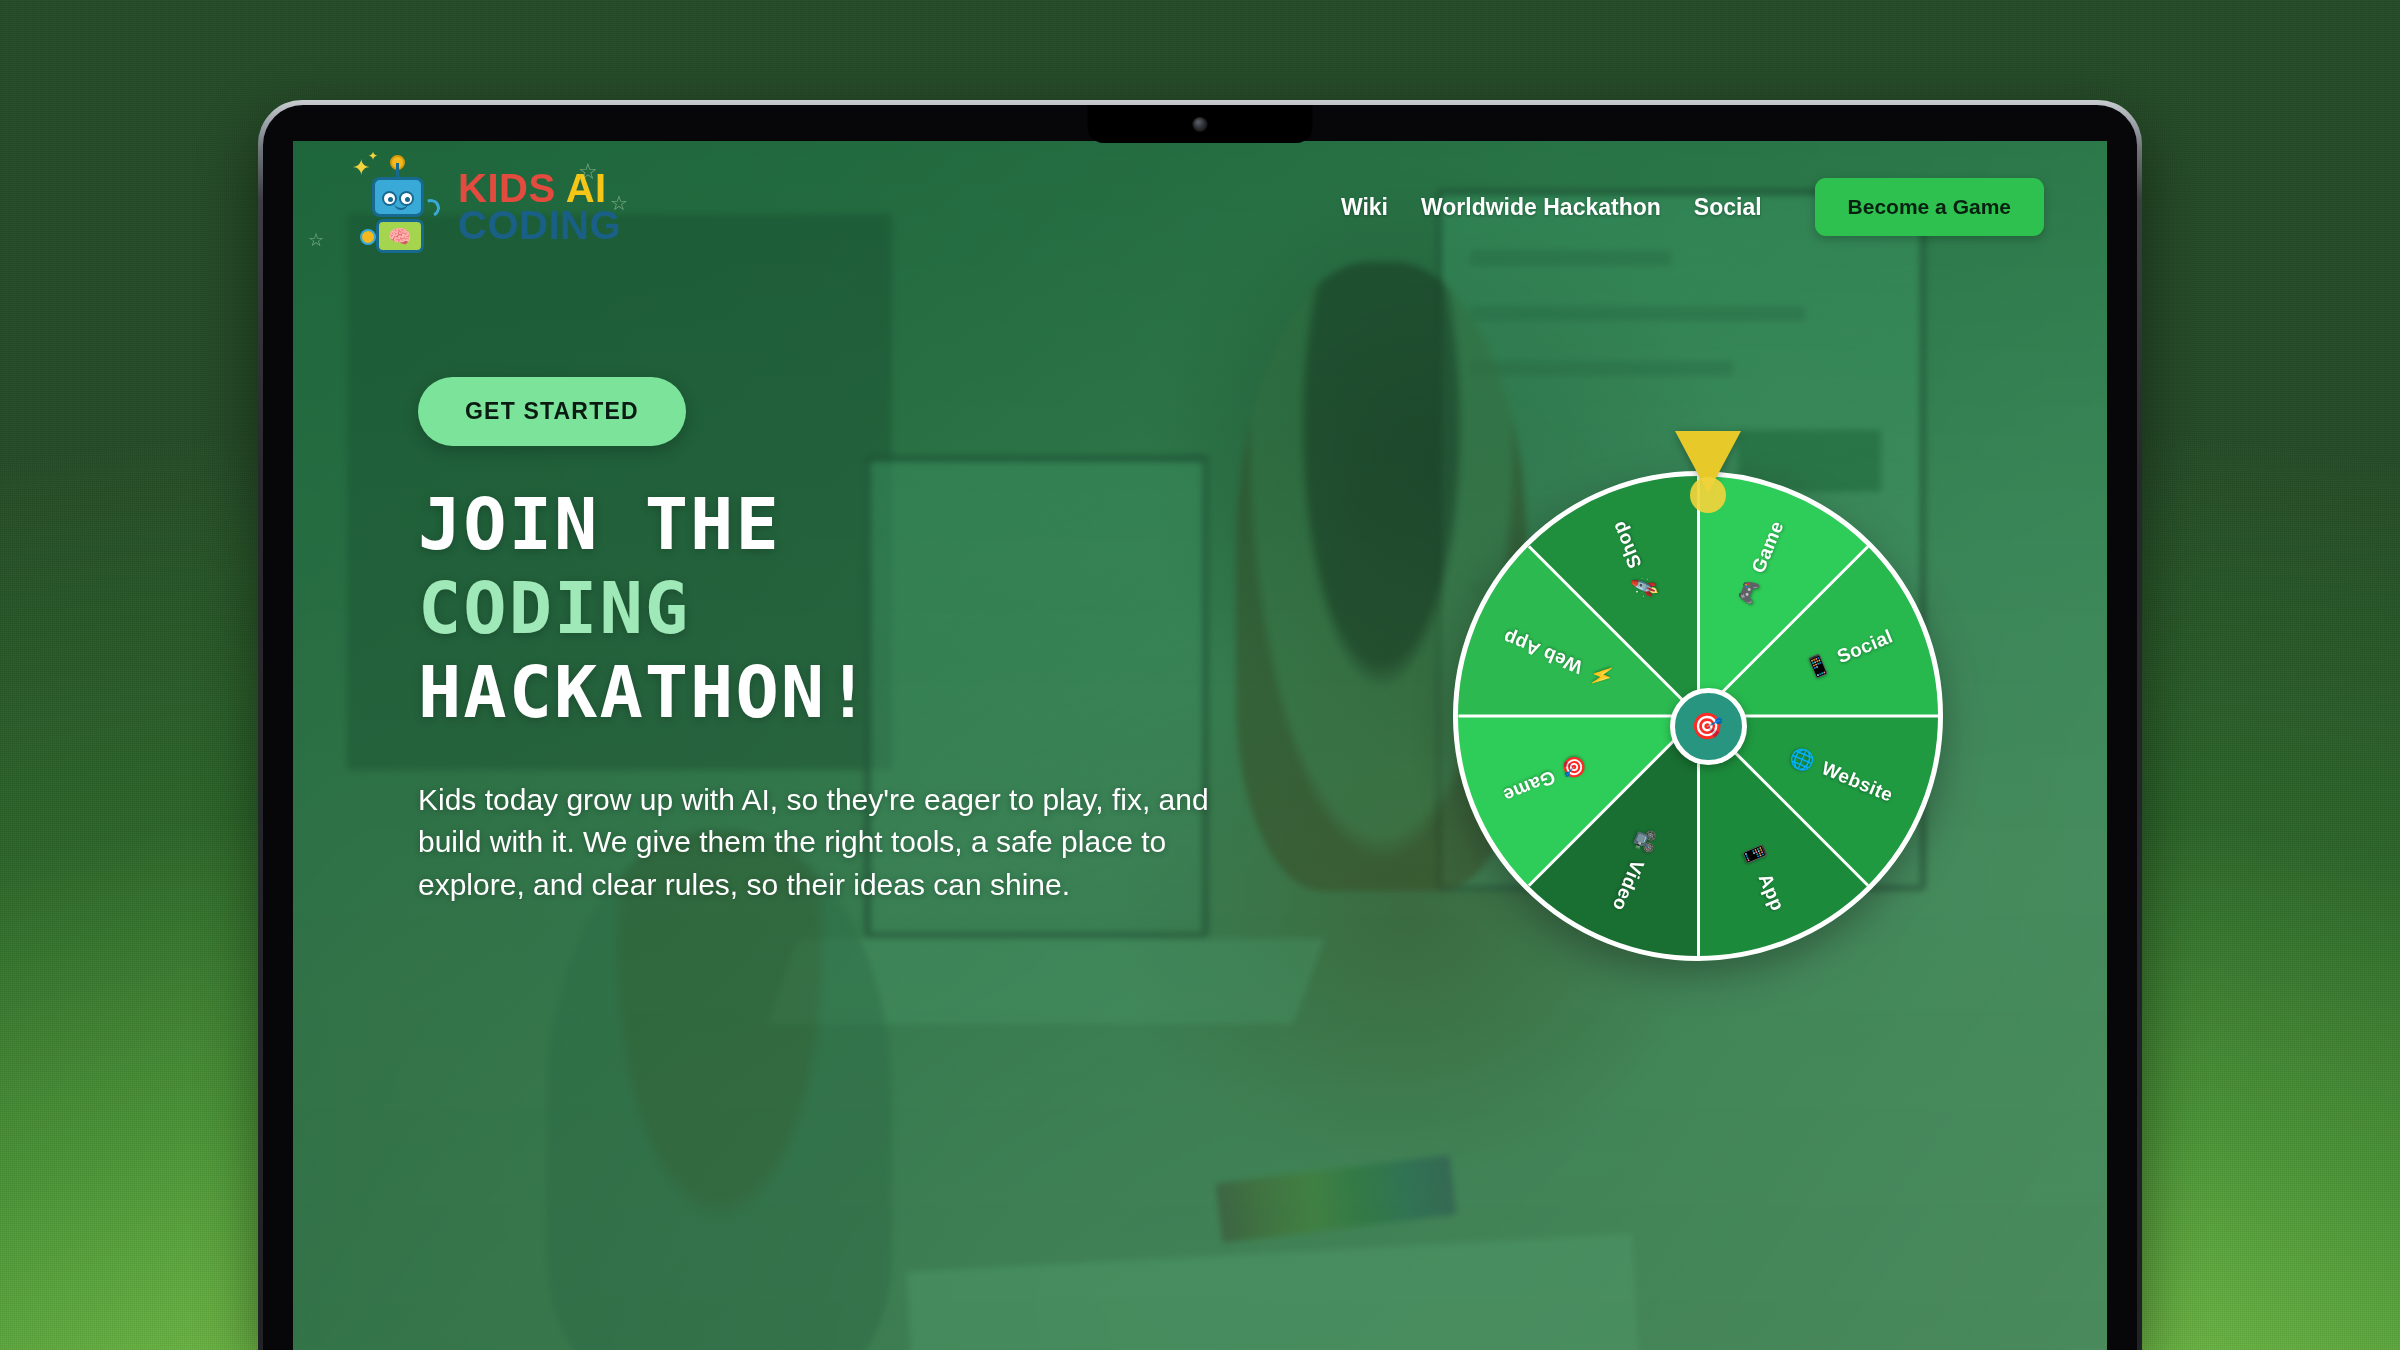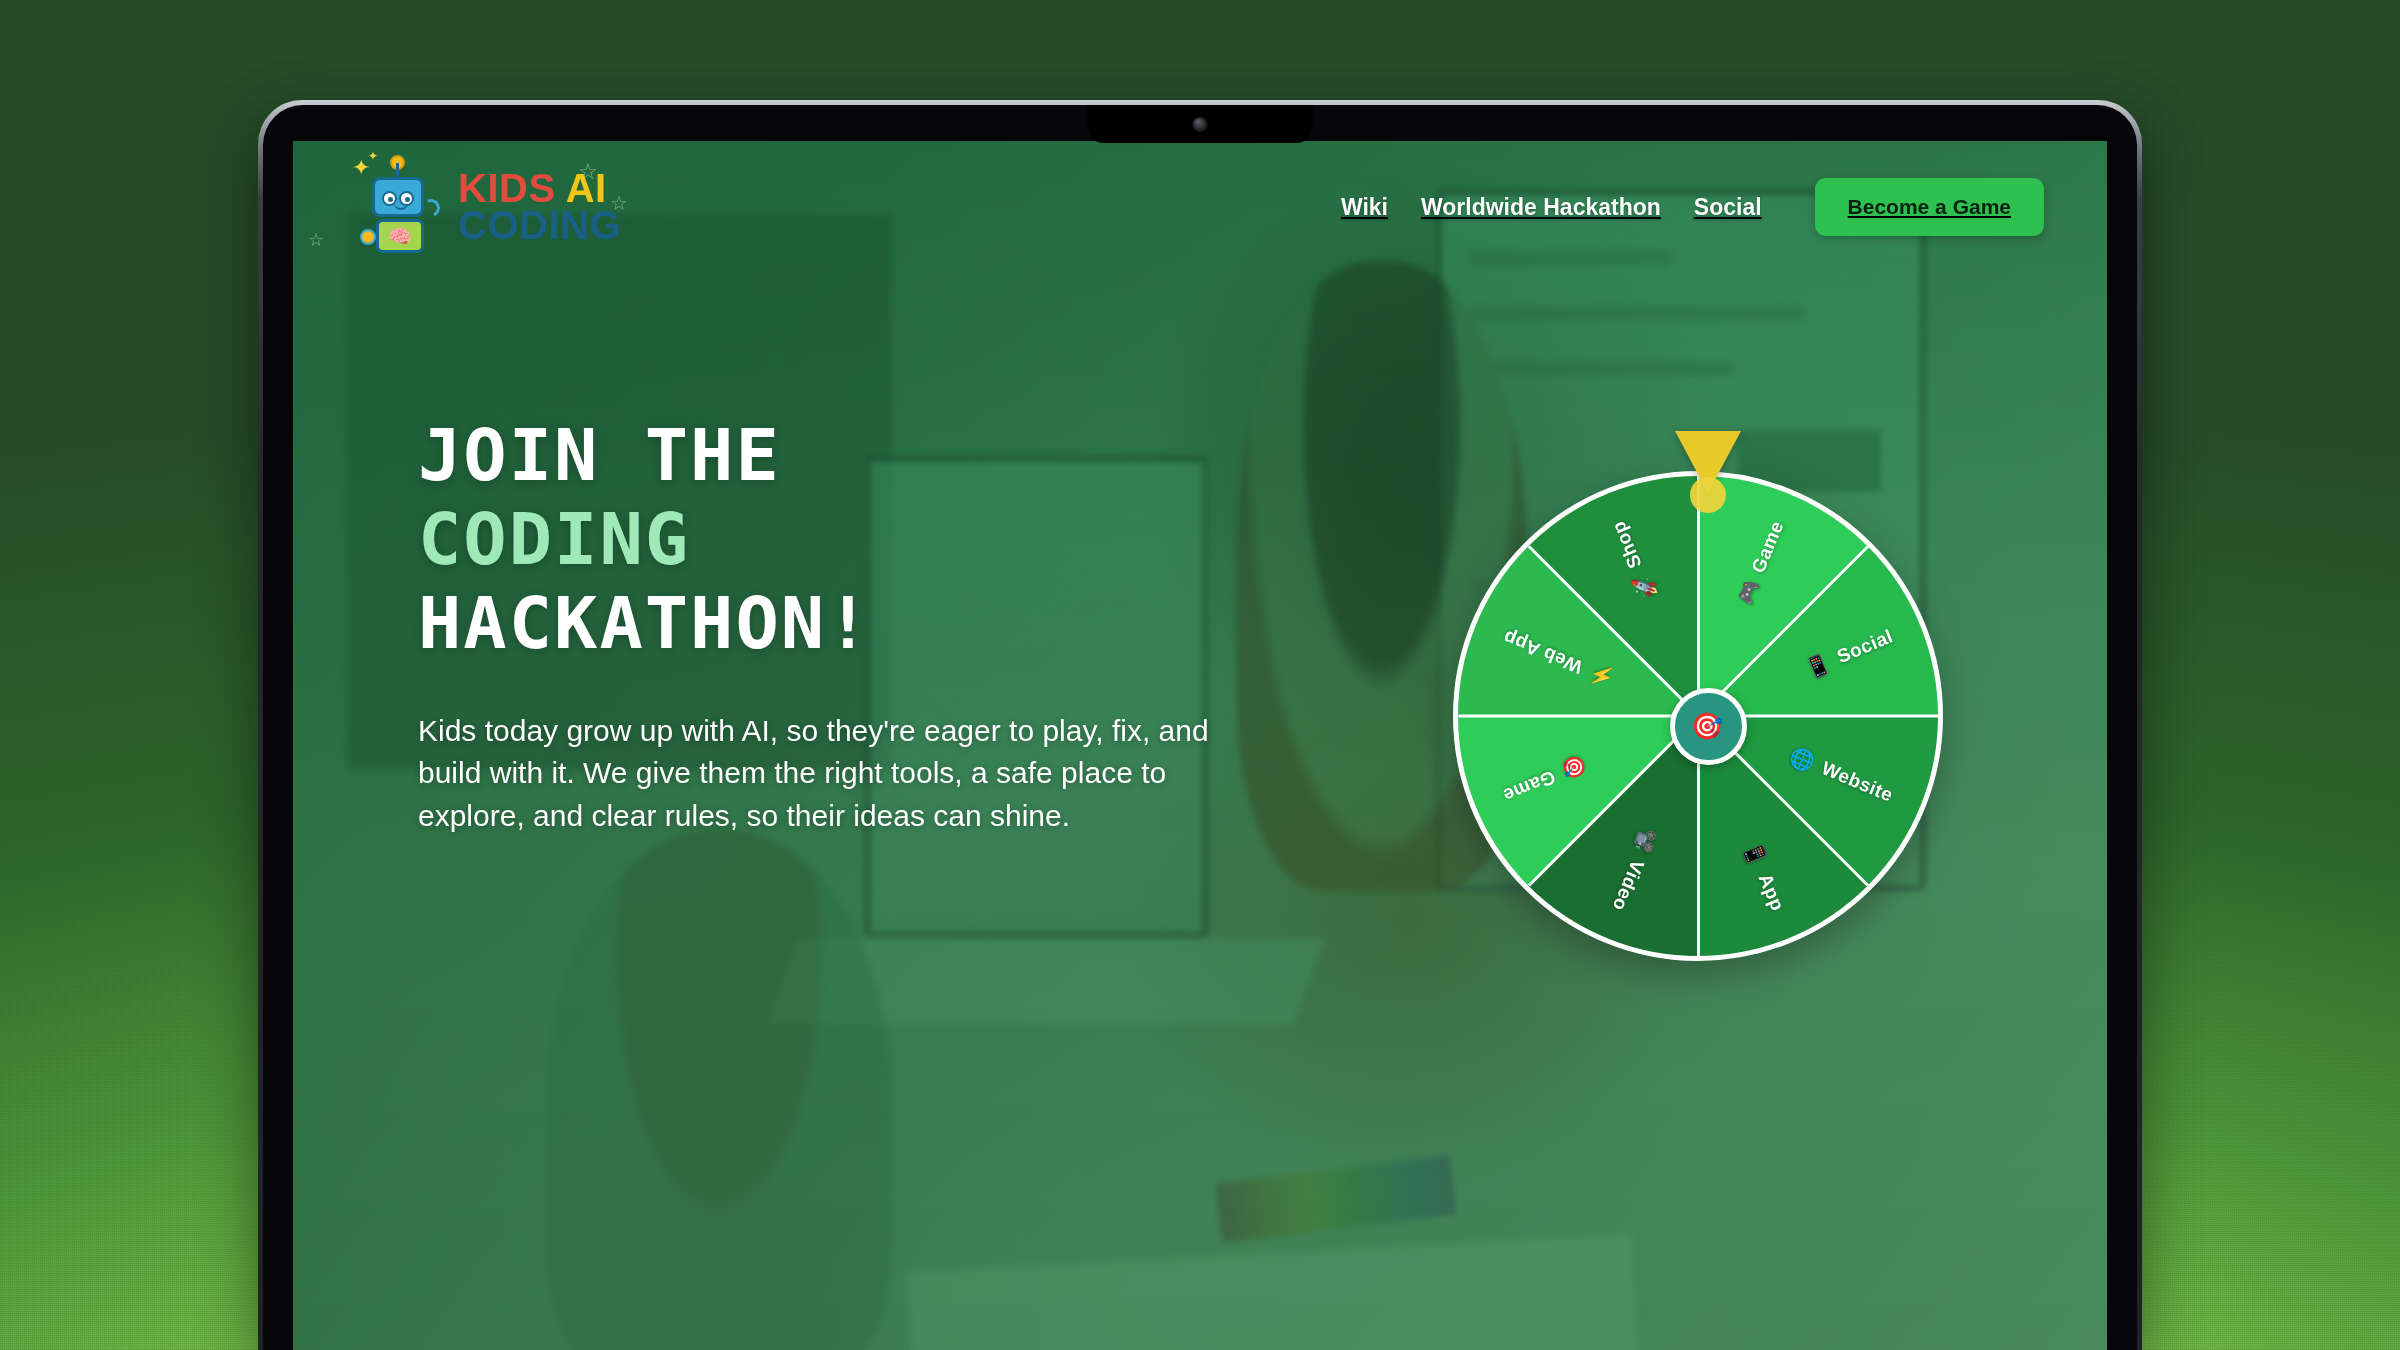--- a/index.html
+++ b/index.html
@@ -97,21 +97,21 @@
   
   .nav{ position:absolute; left:0; right:0; top:0; height:132px; display:flex; align-items:center; z-index:5; }
   .logo{ display:flex; align-items:center; gap:16px; margin-left:63px; position:relative; }
   .robot{ position:relative; width:86px; height:104px; }
   .logotext{ line-height:.92; position:relative; }
   .lt1{ font-size:40px; font-weight:700; letter-spacing:.5px; }
   .lt2{ font-size:40px; font-weight:800; letter-spacing:.5px; }
   .k-kids{ color:#e34b3f; }
   .k-ai{ color:#f5c518; }
   .k-coding{ color:#1a5f86; }
-  .navlinks{ margin-left:auto; margin-right:63px; display:flex; align-items:center; gap:33px;text-decoration:underline; }
+  .navlinks{ margin-left:auto; margin-right:63px; display:flex; align-items:center; gap:33px; }
   .navlink{ color:#fff; font-size:23px; font-weight:700; text-decoration:none; white-space:nowrap;
             text-shadow:0 1px 3px rgba(0,0,0,.3); }
   .host-btn{
     background:#2fc14f; color:#06210f; font-size:21px; font-weight:700;
     padding:17px 33px; border:none; border-radius:11px; cursor:pointer; margin-left:20px;
     box-shadow:0 3px 10px rgba(0,0,0,.22);
   }
 
   
   .hero{ position:absolute; left:125px; top:236px; width:820px; z-index:5; }
@@ -255,20 +255,21 @@
 
         <div class="navlinks">
           <a class="navlink" href="#">Wiki</a>
           <a class="navlink" href="#">Worldwide Hackathon</a>
           <a class="navlink" href="#">Social</a>
           <button class="host-btn">Become a Game</button>
         </div>
       </div>
 
       <div class="hero">
+        <button class="get-started">GET STARTED</button>
         <div class="headline">
           <div>JOIN THE</div>
           <div class="hl-accent">CODING</div>
           <div>HACKATHON!</div>
         </div>
         <div class="subtext">Kids today grow up with AI, so they're eager to play, fix, and build with it. We give them the right tools, a safe place to explore, and clear rules, so their ideas can shine.</div>
       </div>
 
       <div class="wheel-wrap">
         <div class="wheel-glow"></div>

